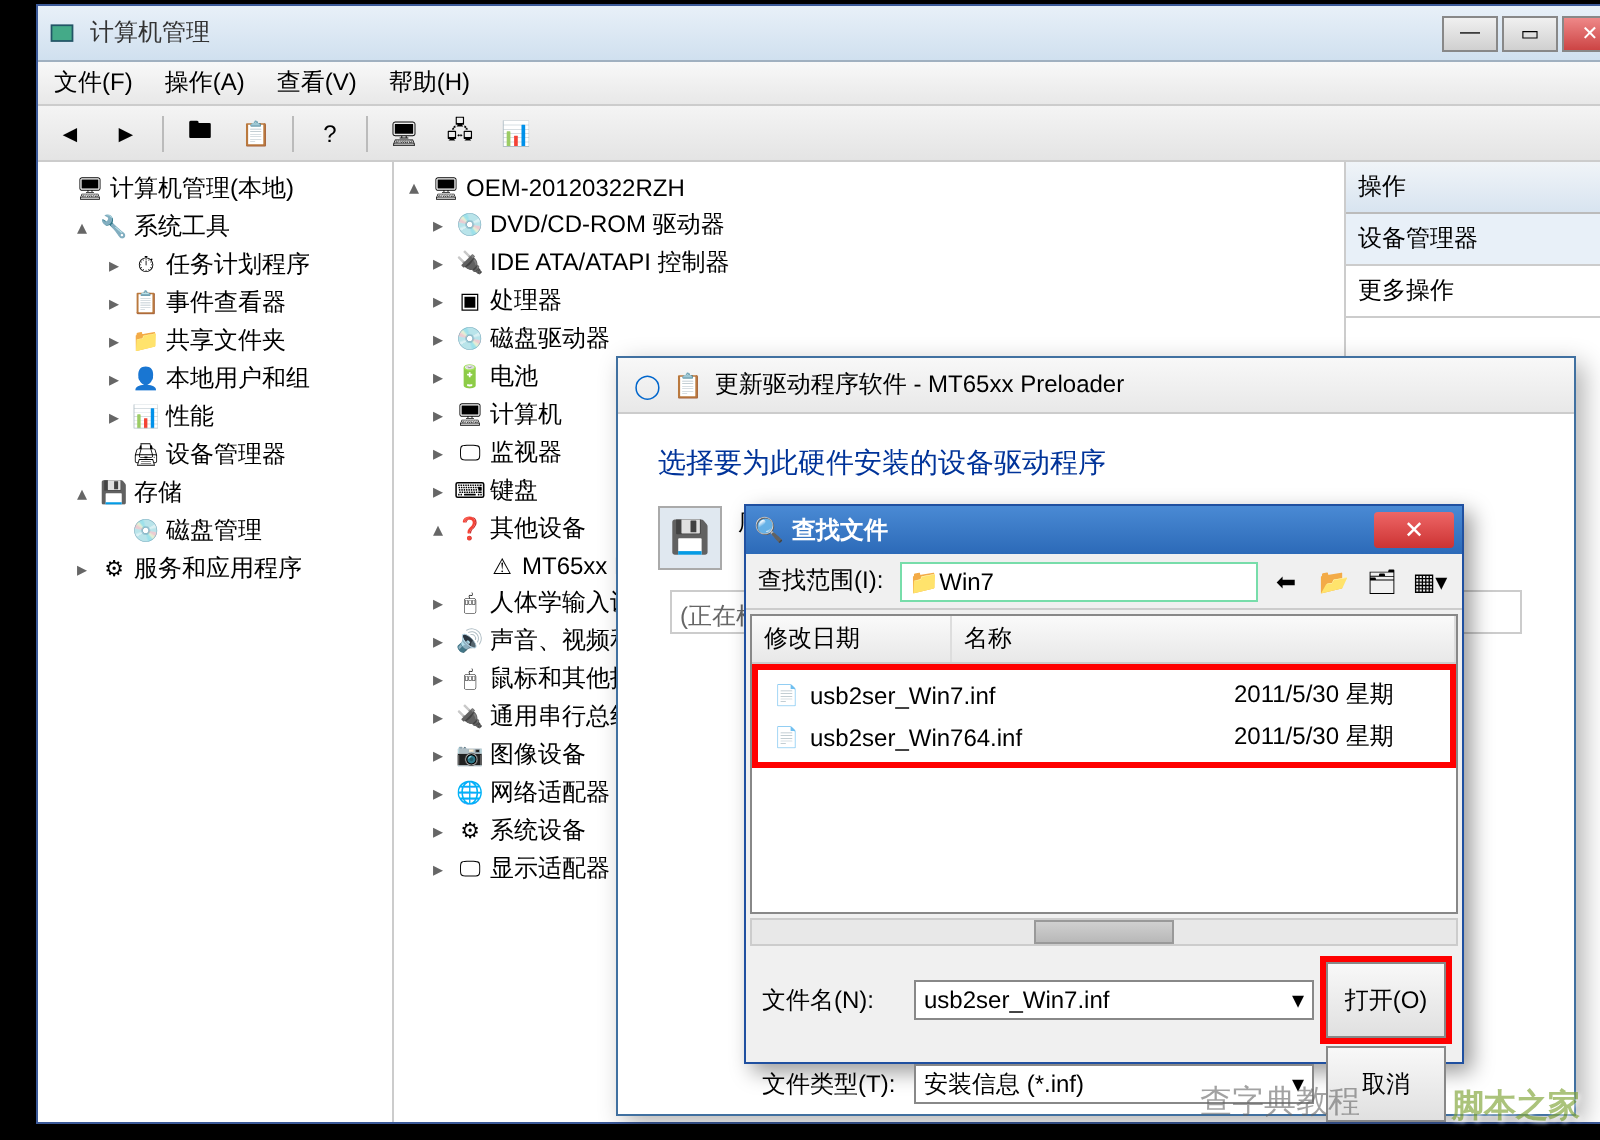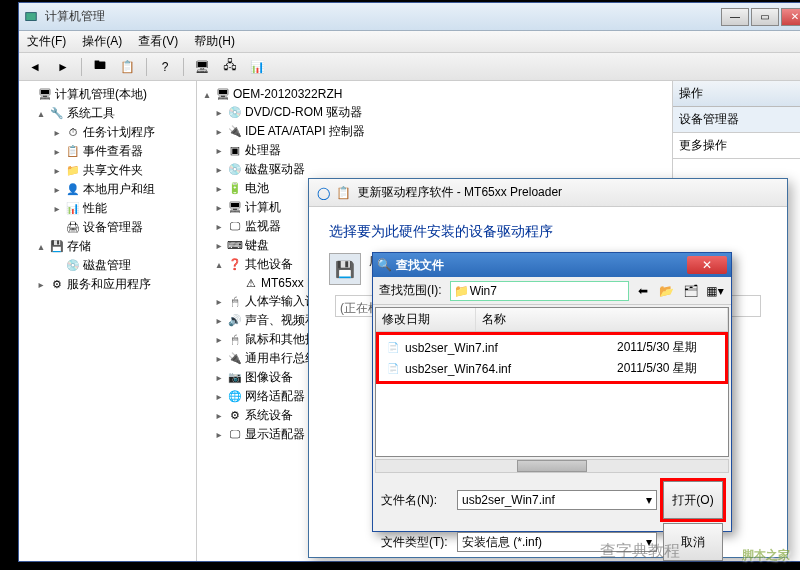--- a/index.html
+++ b/index.html
@@ -70,21 +70,21 @@
 .filedlg-row label { width: 70px; }
 .filedlg-row .combo { flex: 1; height: 20px; border: 1px solid #888; background: #fff; padding: 0 4px; display: flex; align-items: center; }
 .dlg-btn { width: 60px; height: 38px; background: linear-gradient(#f8f8f8, #e0e0e0); border: 1px solid #888; cursor: pointer; }
 .dlg-btn.primary { outline: 3px solid red; }
 
 .scroll-track { background: #e8e8e8; height: 14px; border: 1px solid #ccc; position: relative; margin: 2px; }
 .scroll-thumb { position: absolute; left: 40%; width: 20%; height: 100%; background: linear-gradient(#d0d0d0, #b8b8b8); border: 1px solid #999; }
 
 .status-area { margin: 6px; border: 1px solid #ccc; padding: 4px; color: #666; height: 22px; }
 
-.watermark { position: absolute; right: 10px; bottom: 6px; color: #8a4; font-size: 12px; font-weight: bold; opacity: 0.7; text-shadow: 1px 1px 2px #fff; }
+.watermark { position: absolute; right: 10px; bottom: 6px; color: #8a4; font-size: 16px; font-weight: bold; opacity: 0.7; text-shadow: 1px 1px 2px #fff; }
 .watermark2 { position: absolute; right: 120px; bottom: 8px; color: #666; font-size: 16px; opacity: 0.6; }
 
 svg { width: 14px; height: 14px; }
 </style>
 </head>
 <body>
 
 <div class="window main-window">
   <div class="titlebar">
     <span class="titlebar-icon">

